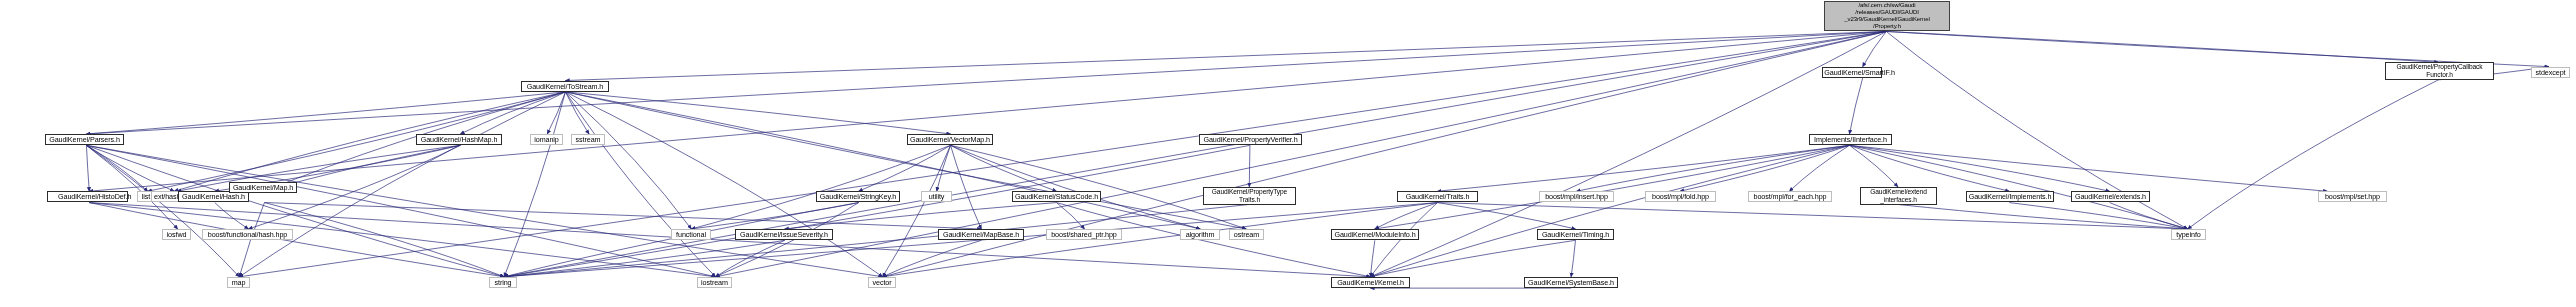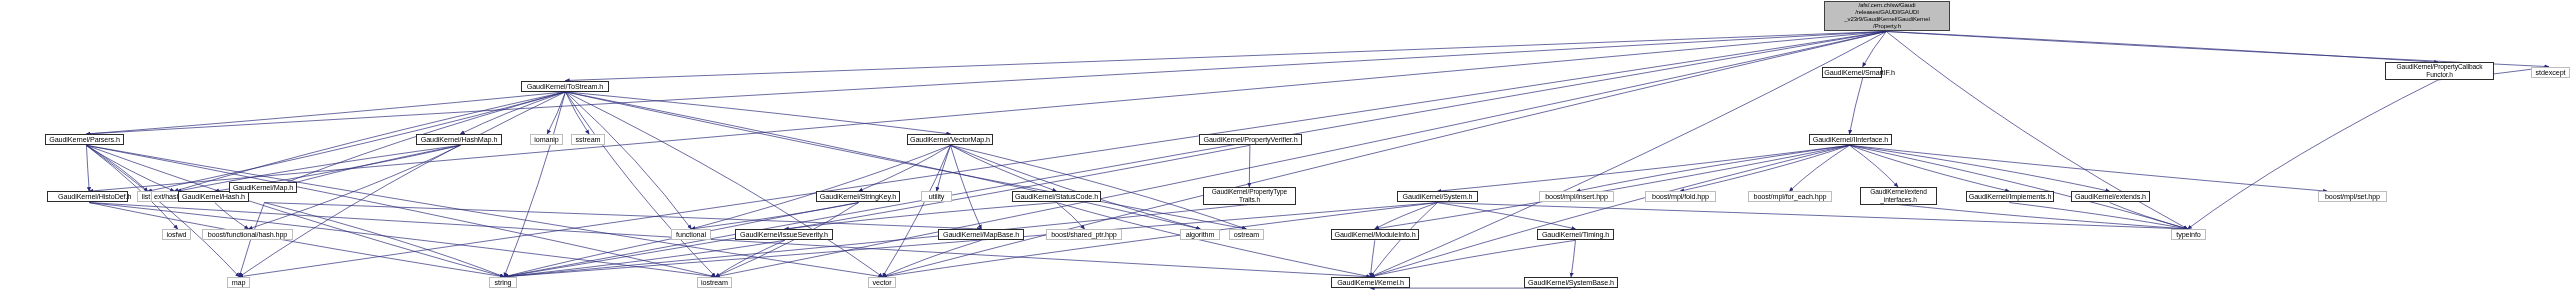--- a/index.html
+++ b/index.html
@@ -120,39 +120,39 @@
     </svg>
 <div class="node root" style="left: 1824px; top: 1.3px; width: 126px; height: 30px; font-size: 6px; line-height: 7px;"><span class="lbl">/afs/.cern.ch/sw/Gaudi
 /releases/GAUDI/GAUDI
 _v23r9/GaudiKernel/GaudiKernel
 /Property.h</span></div>
     <div class="node strong" style="left: 1822px; top: 67px; width: 60px; height: 11.3px;"><span class="lbl">GaudiKernel/SmartIF.h</span></div>
     <div class="node strong" style="left: 2385px; top: 62px; width: 109px; height: 17.6px; font-size: 6.6px; line-height: 7.6px;"><span class="lbl">GaudiKernel/PropertyCallback
 Functor.h</span></div>
     <div class="node light" style="left: 2531px; top: 67px; width: 39px; height: 11.3px;"><span class="lbl">stdexcept</span></div>
     <div class="node strong" style="left: 521px; top: 81px; width: 88px; height: 11.3px;"><span class="lbl">GaudiKernel/ToStream.h</span></div>
-    <div class="node strong" style="left: 1809px; top: 134px; width: 83px; height: 11.3px;"><span class="lbl">GaudiKernel/IInterface.h</span></div>
+    <div class="node strong" style="left: 1809px; top: 134px; width: 83px; height: 11.3px;"><span class="lbl">Implements/IInterface.h</span></div>
     <div class="node strong" style="left: 45px; top: 134px; width: 79px; height: 11.3px;"><span class="lbl">GaudiKernel/Parsers.h</span></div>
     <div class="node strong" style="left: 416px; top: 134px; width: 86px; height: 11.3px;"><span class="lbl">GaudiKernel/HashMap.h</span></div>
     <div class="node light" style="left: 530px; top: 134px; width: 33px; height: 11.3px;"><span class="lbl">iomanip</span></div>
     <div class="node light" style="left: 571px; top: 134px; width: 34px; height: 11.3px;"><span class="lbl">sstream</span></div>
     <div class="node strong" style="left: 907px; top: 134px; width: 86px; height: 11.3px;"><span class="lbl">GaudiKernel/VectorMap.h</span></div>
     <div class="node strong" style="left: 1199px; top: 134px; width: 103px; height: 11.3px;"><span class="lbl">GaudiKernel/PropertyVerifier.h</span></div>
     <div class="node strong" style="left: 47px; top: 191px; width: 81px; height: 11.3px; padding-left: 10px;"><span class="lbl">GaudiKernel/HistoDef.h</span></div>
     <div class="node light" style="left: 137px; top: 191px; width: 18px; height: 11.3px;"><span class="lbl">list</span></div>
     <div class="node light" style="left: 164px; top: 191px; width: 18px; height: 11.3px;"><span class="lbl">set</span></div>
     <div class="node light" style="left: 151px; top: 191px; width: 50px; height: 11.3px;"><span class="lbl">ext/hash_map</span></div>
     <div class="node strong" style="left: 178px; top: 191px; width: 71px; height: 11.3px;"><span class="lbl">GaudiKernel/Hash.h</span></div>
     <div class="node strong" style="left: 229px; top: 182px; width: 68px; height: 11.3px;"><span class="lbl">GaudiKernel/Map.h</span></div>
     <div class="node light" style="left: 921px; top: 191px; width: 31px; height: 11.3px;"><span class="lbl">utility</span></div>
     <div class="node strong" style="left: 816px; top: 191px; width: 84px; height: 11.3px;"><span class="lbl">GaudiKernel/StringKey.h</span></div>
     <div class="node strong" style="left: 1012px; top: 191px; width: 89px; height: 11.3px;"><span class="lbl">GaudiKernel/StatusCode.h</span></div>
     <div class="node strong" style="left: 1203px; top: 187px; width: 93px; height: 17.6px; font-size: 6.6px; line-height: 7.6px;"><span class="lbl">GaudiKernel/PropertyType
 Traits.h</span></div>
-    <div class="node strong" style="left: 1397px; top: 191px; width: 81px; height: 11.3px;"><span class="lbl">GaudiKernel/System.h</span></div>
+    <div class="node strong" style="left: 1397px; top: 191px; width: 81px; height: 11.3px;"><span class="lbl">GaudiKernel/Traits.h</span></div>
     <div class="node light" style="left: 1539px; top: 191px; width: 75px; height: 11.3px;"><span class="lbl">boost/mpl/insert.hpp</span></div>
     <div class="node light" style="left: 1645px; top: 191px; width: 71px; height: 11.3px;"><span class="lbl">boost/mpl/fold.hpp</span></div>
     <div class="node light" style="left: 1748px; top: 191px; width: 84px; height: 11.3px;"><span class="lbl">boost/mpl/for_each.hpp</span></div>
     <div class="node strong" style="left: 1860px; top: 187px; width: 77px; height: 17.6px; font-size: 6.6px; line-height: 7.6px;"><span class="lbl">GaudiKernel/extend
 _interfaces.h</span></div>
     <div class="node strong" style="left: 1966px; top: 191px; width: 88px; height: 11.3px;"><span class="lbl">GaudiKernel/Implements.h</span></div>
     <div class="node strong" style="left: 2071px; top: 191px; width: 79px; height: 11.3px;"><span class="lbl">GaudiKernel/extends.h</span></div>
     <div class="node light" style="left: 2294px; top: 191px; width: 69px; height: 11.3px; margin-left: 24px;"><span class="lbl">boost/mpl/set.hpp</span></div>
     <div class="node light" style="left: 162px; top: 229px; width: 29px; height: 11.3px;"><span class="lbl">iosfwd</span></div>
     <div class="node light" style="left: 202px; top: 229px; width: 91px; height: 11.3px;"><span class="lbl">boost/functional/hash.hpp</span></div>

